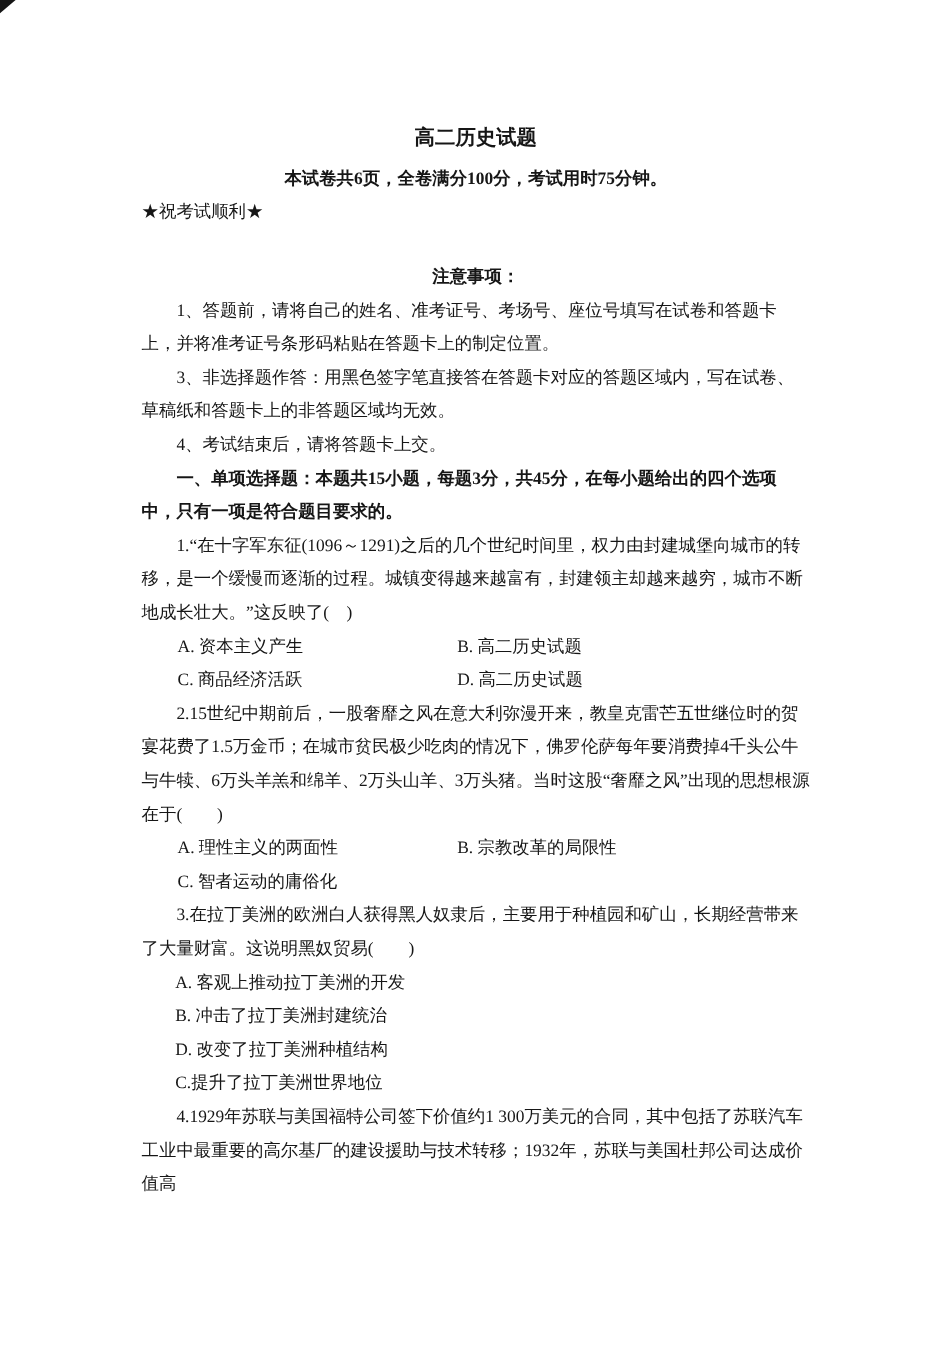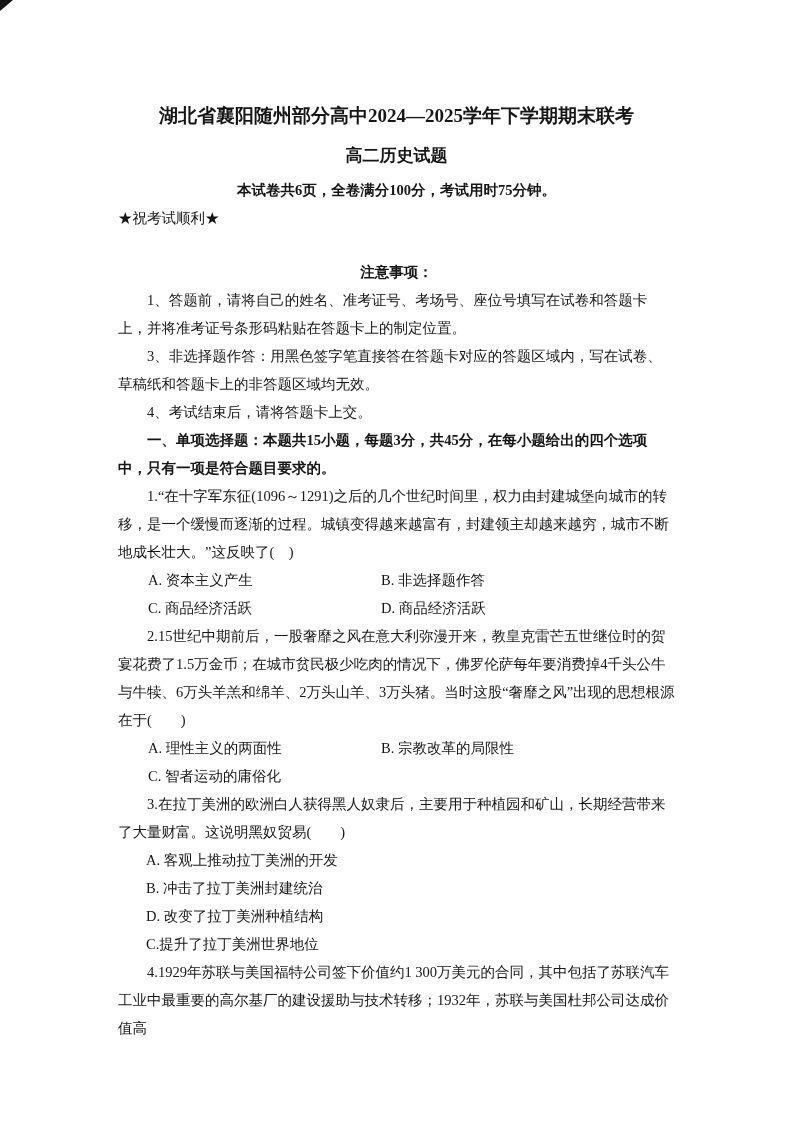--- a/index.html
+++ b/index.html
@@ -52,39 +52,38 @@
     .options-stacked { padding-left: 28px; }
     .options-stacked span { display: block; line-height: 28px; }
   </style>
 </head>
 <body>
 
 <div class="corner-artifact"></div>
 
 <div class="page">
 
-  <div class="title">湖北省襄阳随州部分高中2024—2025学年下学期期末联考</div>
   <div class="subtitle">高二历史试题</div>
   <div class="exam-info">本试卷共6页，全卷满分100分，考试用时75分钟。</div>
   <div class="wish">★祝考试顺利★</div>
 
   <div class="notice-heading">注意事项：</div>
   <div class="para">1、答题前，请将自己的姓名、准考证号、考场号、座位号填写在试卷和答题卡上，并将准考证号条形码粘贴在答题卡上的制定位置。</div>
   <div class="para">3、非选择题作答：用黑色签字笔直接答在答题卡对应的答题区域内，写在试卷、草稿纸和答题卡上的非答题区域均无效。</div>
   <div class="para">4、考试结束后，请将答题卡上交。</div>
 
   <div class="section-heading">一、单项选择题：本题共15小题，每题3分，共45分，在每小题给出的四个选项中，只有一项是符合题目要求的。</div>
 
   <div>
     <div class="para">1.“在十字军东征(1096～1291)之后的几个世纪时间里，权力由封建城堡向城市的转移，是一个缓慢而逐渐的过程。城镇变得越来越富有，封建领主却越来越穷，城市不断地成长壮大。”这反映了(　)</div>
     <div class="options-2col">
       <span>A. 资本主义产生</span>
-      <span>B. 非选择题作答</span>
+      <span>B. 高二历史试题</span>
       <span>C. 商品经济活跃</span>
-      <span>D. 商品经济活跃</span>
+      <span>D. 高二历史试题</span>
     </div>
   </div>
 
   <div>
     <div class="para">2.15世纪中期前后，一股奢靡之风在意大利弥漫开来，教皇克雷芒五世继位时的贺宴花费了1.5万金币；在城市贫民极少吃肉的情况下，佛罗伦萨每年要消费掉4千头公牛与牛犊、6万头羊羔和绵羊、2万头山羊、3万头猪。当时这股“奢靡之风”出现的思想根源在于(　　)</div>
     <div class="options-2col">
       <span>A. 理性主义的两面性</span>
       <span>B. 宗教改革的局限性</span>
       <span>C. 智者运动的庸俗化</span>
     </div>

